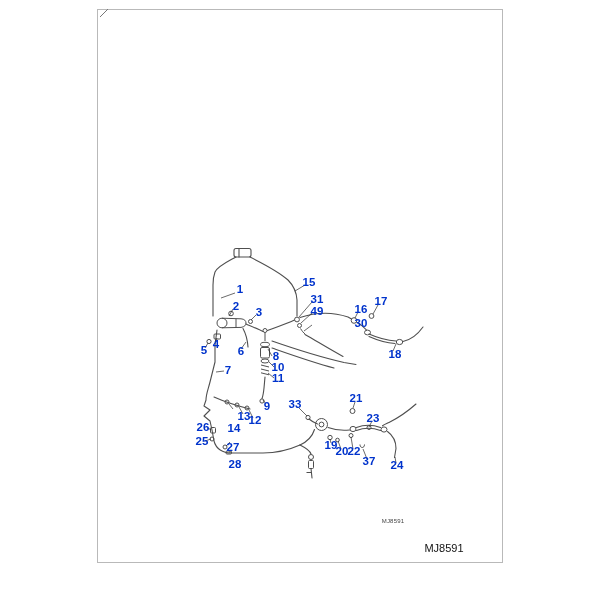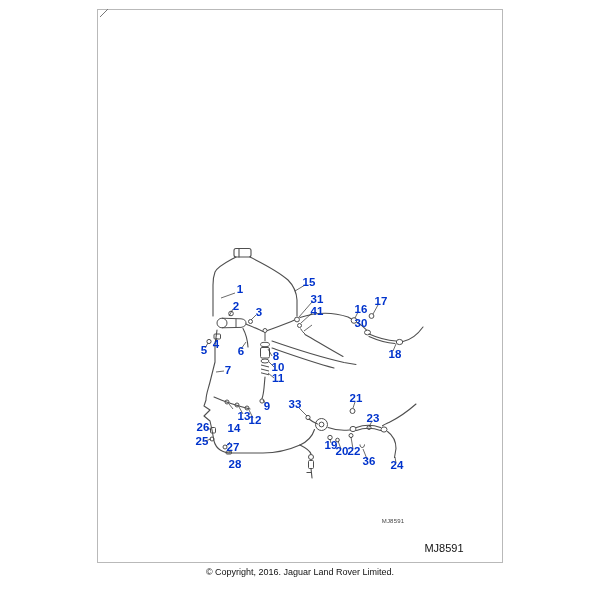--- a/index.html
+++ b/index.html
@@ -172,25 +172,24 @@
       <span class="callout" style="left: 331px; top: 446px; color: rgb(0, 51, 204);">19</span>
       <span class="callout" style="left: 342px; top: 452px; color: rgb(0, 51, 204);">20</span>
       <span class="callout" style="left: 356px; top: 399px; color: rgb(0, 51, 204);">21</span>
       <span class="callout" style="left: 354px; top: 452px; color: rgb(0, 51, 204);">22</span>
       <span class="callout" style="left: 373px; top: 419px; color: rgb(0, 51, 204);">23</span>
       <span class="callout" style="left: 397px; top: 466px; color: rgb(0, 51, 204);">24</span>
       <span class="callout" style="left: 202px; top: 442px; color: rgb(0, 51, 204);">25</span>
       <span class="callout" style="left: 203px; top: 428px; color: rgb(0, 51, 204);">26</span>
       <span class="callout" style="left: 233px; top: 448px; color: rgb(0, 51, 204);">27</span>
       <span class="callout" style="left: 235px; top: 453px; color: rgb(0, 51, 204); margin-top: 12px;">28</span>
-      <span class="callout" style="left: 369px; top: 462px; color: rgb(0, 51, 204);">36</span>
+      <span class="callout" style="left: 369px; top: 462px; color: rgb(0, 51, 204);">37</span>
       <span class="callout" style="left: 317px; top: 324px; color: rgb(0, 51, 204); margin-left: 44px;">30</span>
       <span class="callout" style="left: 317px; top: 300px; color: rgb(0, 51, 204);">31</span>
-      <span class="callout" style="left: 317px; top: 312px; color: rgb(0, 51, 204);">41</span>
+      <span class="callout" style="left: 317px; top: 312px; color: rgb(0, 51, 204);">49</span>
       <span class="callout" style="left: 295px; top: 405px; color: rgb(0, 51, 204);">33</span>
     </div>
 
   <span class="dn-small">MJ8591</span>
 
   <span class="dn">MJ8591</span>
 
-  <div class="copyright">© Copyright, 2016. Jaguar Land Rover Limited.</div>
 </div>
 
 </body></html>

